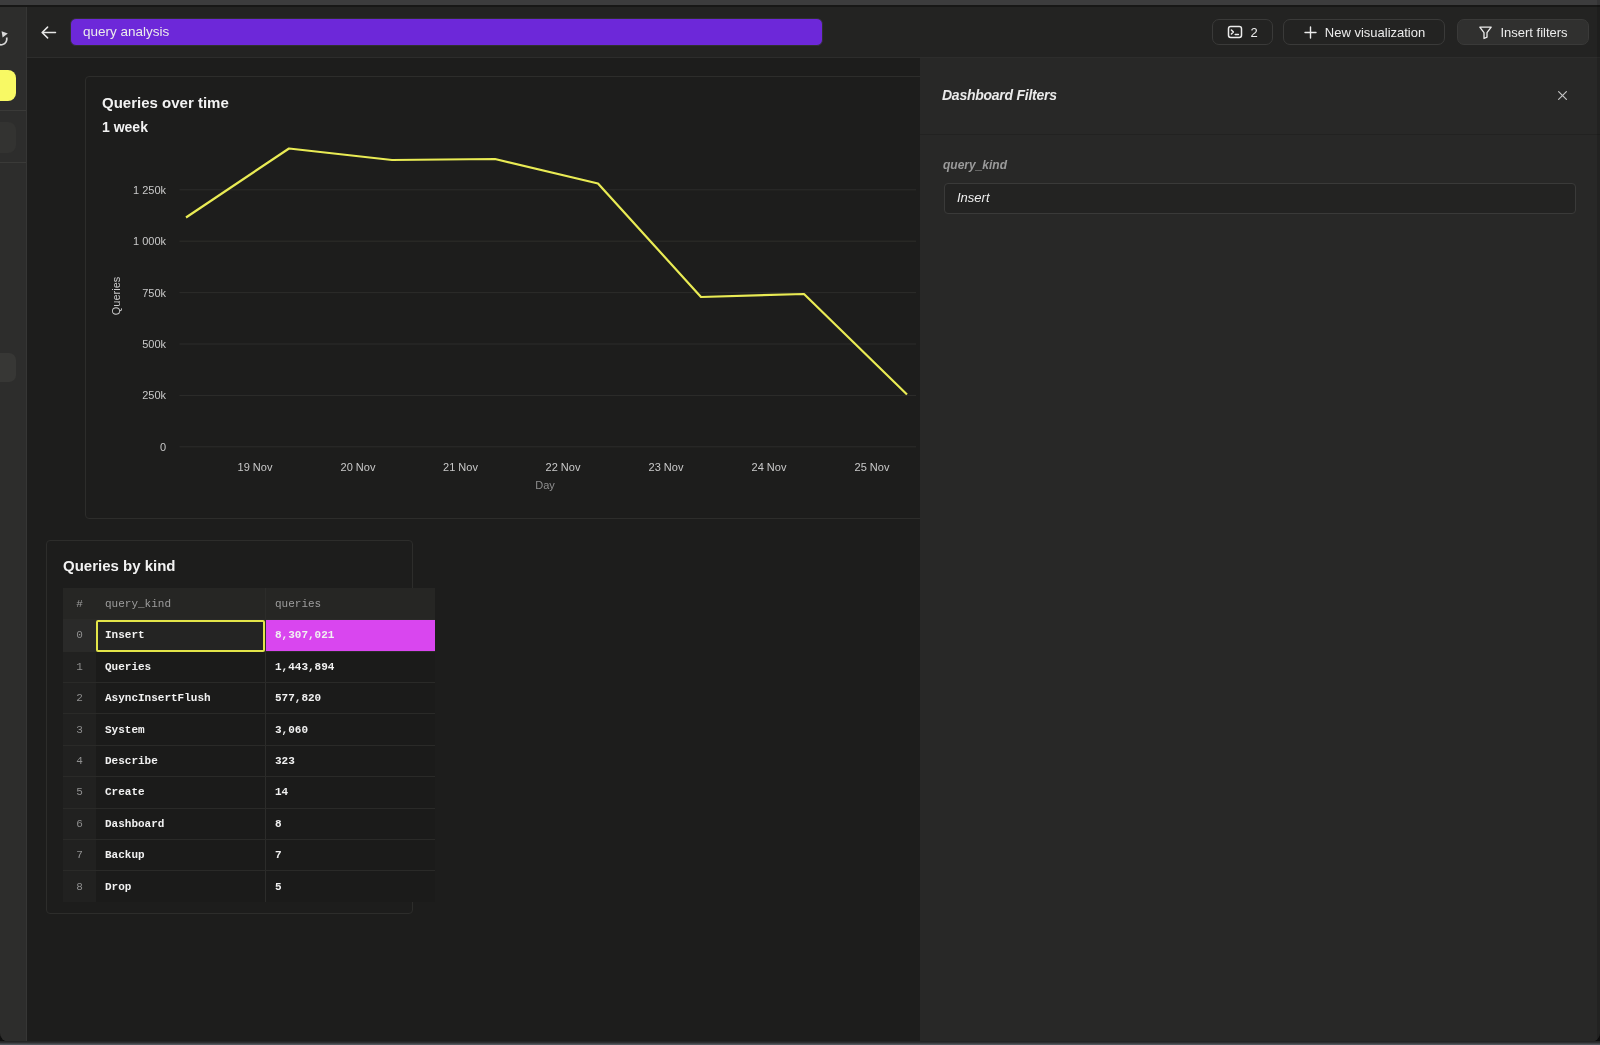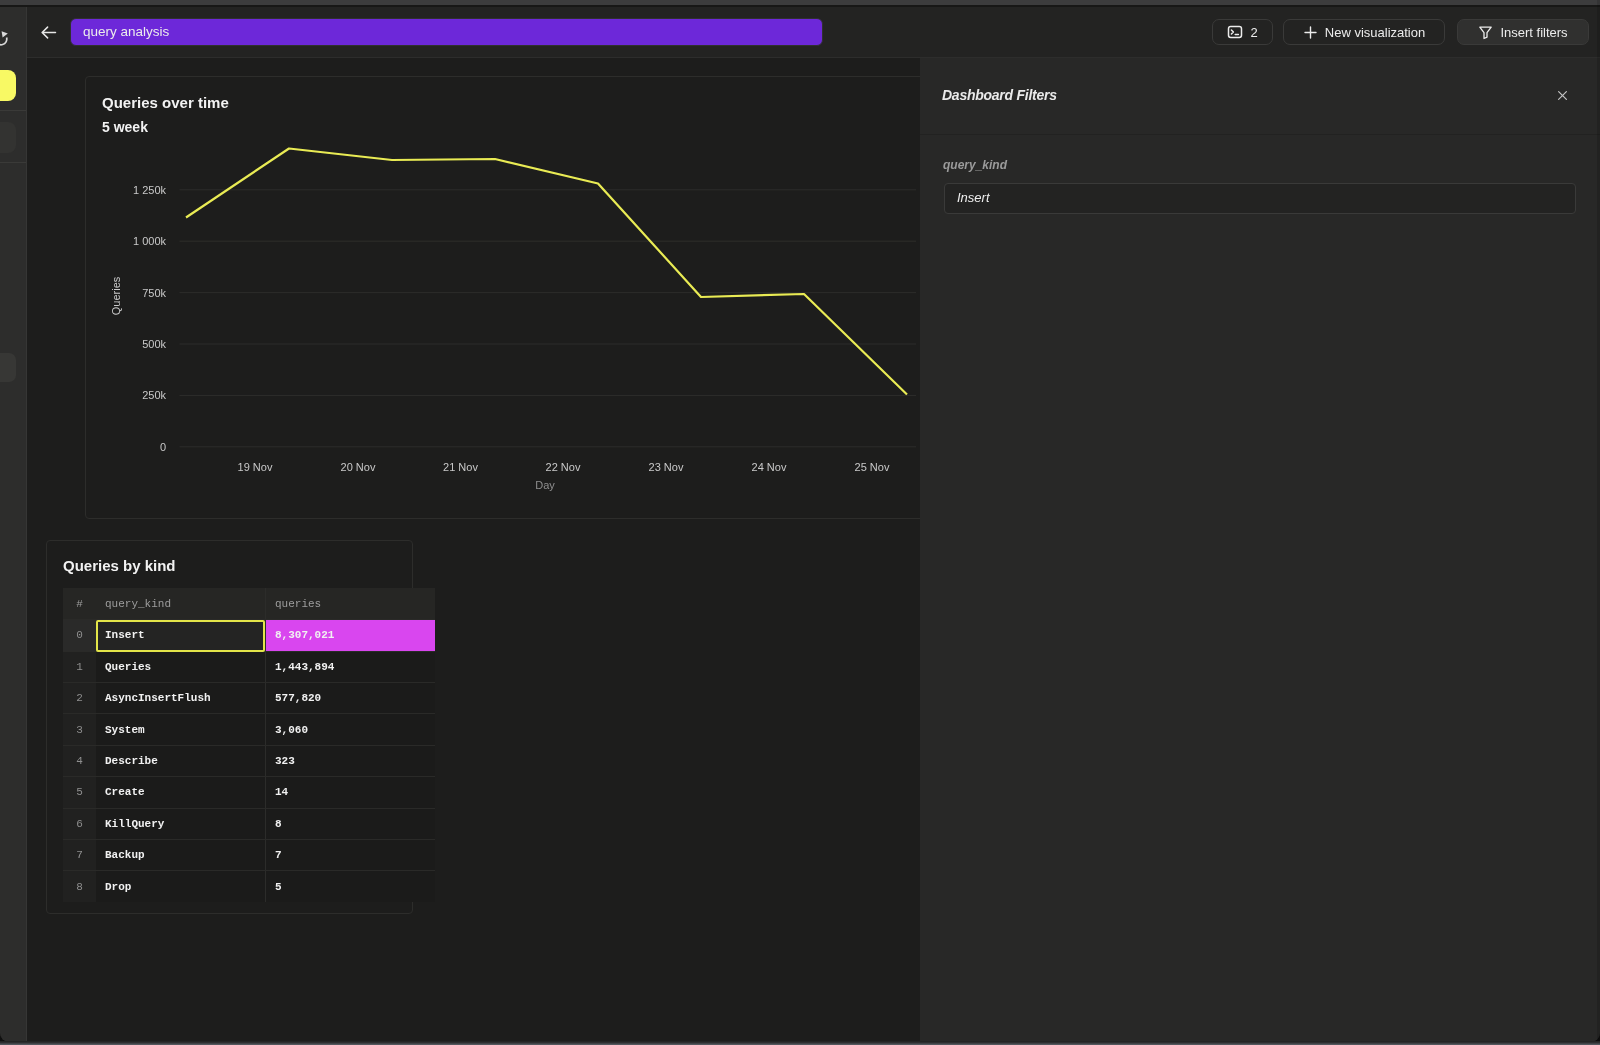--- a/index.html
+++ b/index.html
@@ -83,21 +83,21 @@
       <svg width="15" height="15" viewBox="0 0 15 15">
         <path d="M1.8 2.2 H13.2 L9 7.6 V12.2 L6 13.5 V7.6 Z" fill="none" stroke="#ececec" stroke-width="1.3" stroke-linejoin="round"></path>
       </svg>
       <span>Insert filters</span>
     </div>
   </div>
   <div id="main">
 
     <div class="card" style="left:18px; top:18px; width:854px; height:443px;margin-left:39px;">
       <div class="card-title" style="left:16px; top:18px;">Queries over time</div>
-      <div class="card-title" style="left:16px; top:43px; font-size:14px;">5 week</div>
+      <div class="card-title" style="left:16px; top:43px; font-size:14px;">1 week</div>
       <svg class="abs" style="left:0; top:0;" width="854" height="443" viewBox="0 0 854 443">
         <g stroke="#2d2d2b" stroke-width="1">
           <line x1="93.5" y1="112.8" x2="830" y2="112.8"></line>
           <line x1="93.5" y1="164.2" x2="830" y2="164.2"></line>
           <line x1="93.5" y1="215.6" x2="830" y2="215.6"></line>
           <line x1="93.5" y1="267" x2="830" y2="267"></line>
           <line x1="93.5" y1="318.4" x2="830" y2="318.4"></line>
           <line x1="93.5" y1="369.8" x2="830" y2="369.8"></line>
         </g>
         <g fill="#c9c9c9" font-size="11" text-anchor="end">
@@ -157,21 +157,21 @@
             <div class="c1 val">Describe</div>
             <div class="c2 val">323</div>
           </div>
         <div class="trow">
             <div class="c0 num">5</div>
             <div class="c1 val">Create</div>
             <div class="c2 val">14</div>
           </div>
         <div class="trow">
             <div class="c0 num">6</div>
-            <div class="c1 val">KillQuery</div>
+            <div class="c1 val">Dashboard</div>
             <div class="c2 val">8</div>
           </div>
         <div class="trow">
             <div class="c0 num">7</div>
             <div class="c1 val">Backup</div>
             <div class="c2 val">7</div>
           </div>
         <div class="trow">
             <div class="c0 num">8</div>
             <div class="c1 val">Drop</div>

